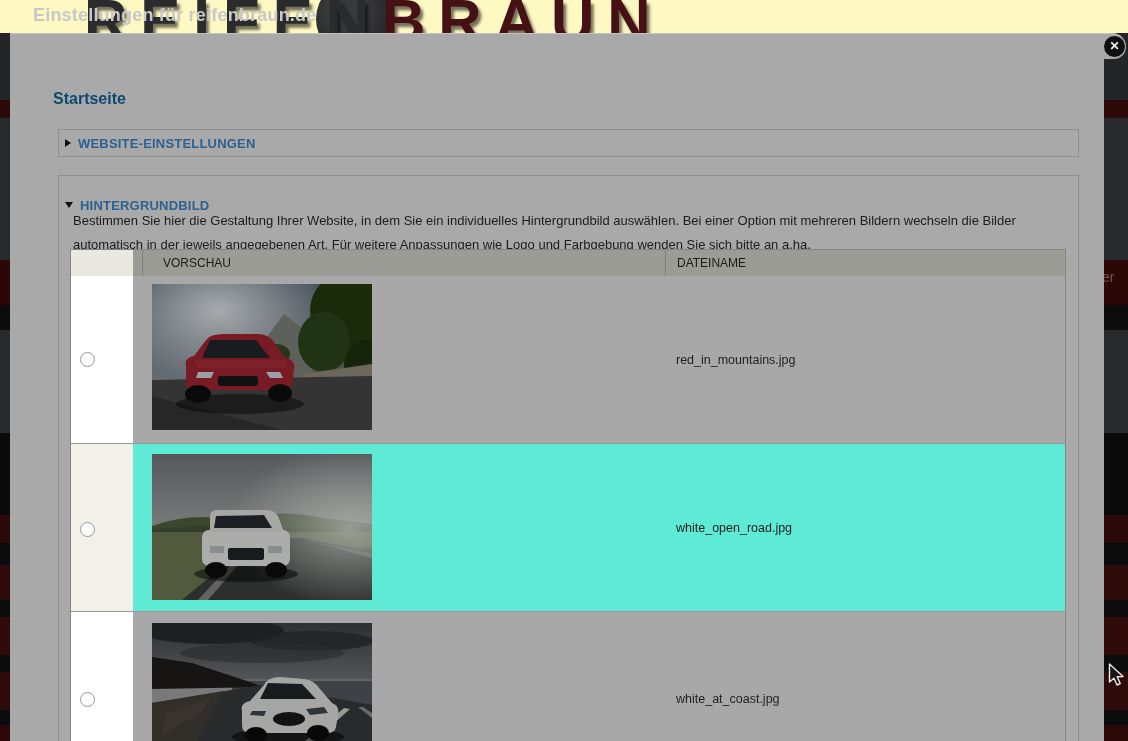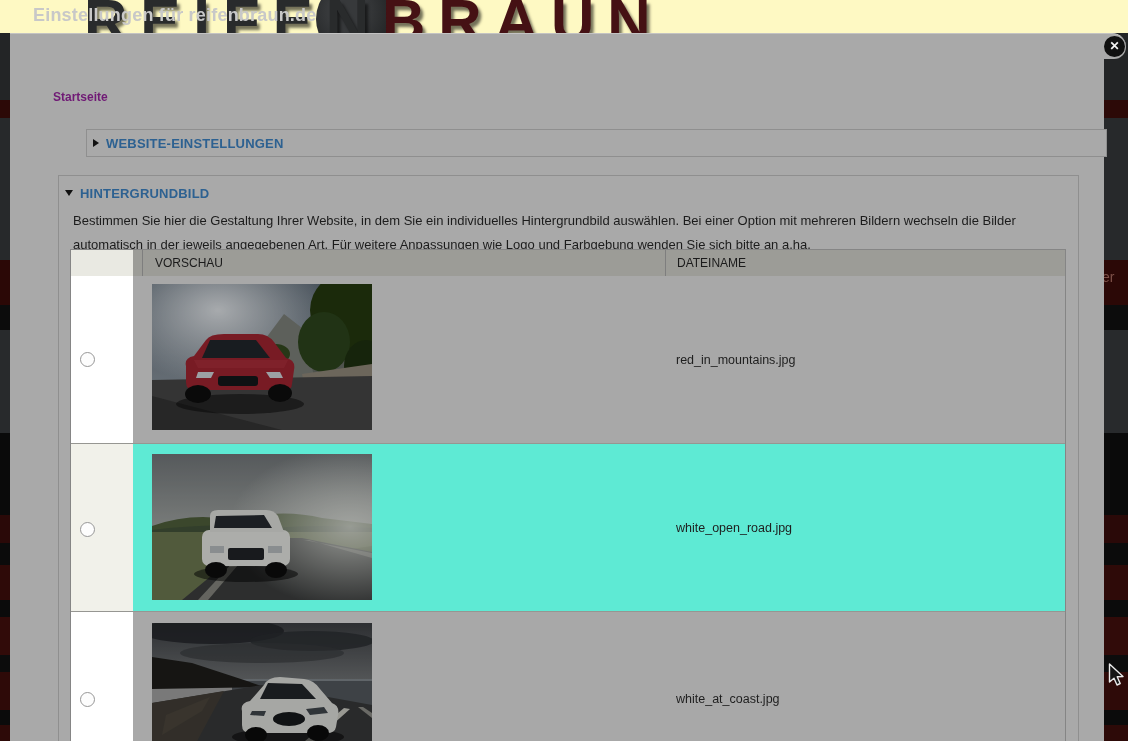--- a/index.html
+++ b/index.html
@@ -25,44 +25,44 @@
   
   .modal { position:absolute; left:10px; top:33px; width:1094px; height:708px;
            background:#a9a9a9; border-top:1px solid #c3c3c3; }
   .close-tab { position:absolute; left:1078px; top:33px; width:48px; height:26px;
                background:#a9a9a9; border-top:1px solid #c3c3c3;
                border-radius:0 15px 13px 0; }
   .close-btn { position:absolute; left:1104px; top:36px; width:21px; height:21px; border:none;
                border-radius:50%; background:#101010; color:#f2f2f2; font-size:12px; font-weight:bold;
                line-height:21px; text-align:center; cursor:pointer; padding:0;
                font-family:"Liberation Sans", sans-serif; }
-  .breadcrumb { position:absolute; left:43px; top:56px; color:#701a75; font-size:12px;
+  .breadcrumb { position:absolute; left:43px; top:56px; color:#0c4a6e; font-size:16px;
                 font-weight:bold; text-decoration:none; cursor:pointer; }
 
   .acc-box { position:absolute; left:48px; border:1px solid #8f8f8f; background:#a9a9a9; }
-  .acc-box.one { top:95px; width:1021px; height:28px;margin-left:28px; }
+  .acc-box.one { top:95px; width:1021px; height:28px; }
   .acc-box.two { top:141px; width:1021px; height:600px; border-bottom:none; }
   .acc-head { position:absolute; left:6px; top:0; height:26px; display:flex; align-items:center; cursor:pointer; }
-  .acc-box.two .acc-head { top:4px; }
+  .acc-box.two .acc-head { top:16px; }
   .tri-right { width:0; height:0; border-left:6px solid #111; border-top:4px solid transparent;
                border-bottom:4px solid transparent; }
   .tri-down  { width:0; height:0; border-top:6px solid #111; border-left:4px solid transparent;
                border-right:4px solid transparent; }
   .acc-label { margin-left:7px; color:#2d6191; font-size:13px; font-weight:bold; letter-spacing:.2px; }
 
   .desc { position:absolute; left:14px; top:33px; width:994px; font-size:13px; line-height:24px; color:#1c1c1c; }
 
   
   .imgtable { position:absolute; left:11px; top:73px; width:996px; height:527px;
               border:1px solid #858585; border-bottom:none; overflow:hidden; background:#a8a8a8; }
   .thead { position:relative; width:100%; height:26px; background:#9c9c97; }
   .th-radio-light { position:absolute; left:0; top:0; width:62px; height:26px; background:#e9e9e2; }
   .th-cell { position:absolute; top:0; height:26px; line-height:26px; font-size:12px; color:#1b1b1b;
              border-left:1px solid #7e7e7e; }
-  .th-preview  { left:71px; width:523px; padding-left:12px; }
+  .th-preview  { left:71px; width:523px; padding-left:20px; }
   .th-filename { left:594px; width:460px; padding-left:11px; }
 
   .trow { position:relative; width:100%; cursor:pointer;text-decoration:underline; }
   .trow.r1 { height:167px; background:#a8a8a8; }
   .trow.r2 { height:168px; background:#5eead4; border-top:1px solid #969692; }
   .trow.r3 { height:300px; background:#a8a8a8; border-top:1px solid #969692; }
   .cell-radio { position:absolute; left:0; top:0; width:62px; height:100%; background:#ffffff; }
   .trow.r2 .cell-radio { background:#f1f1ea; }
   .trow.r3 .cell-radio { height:147px; }
   .radio { position:absolute; left:9px; appearance:none; -webkit-appearance:none;

